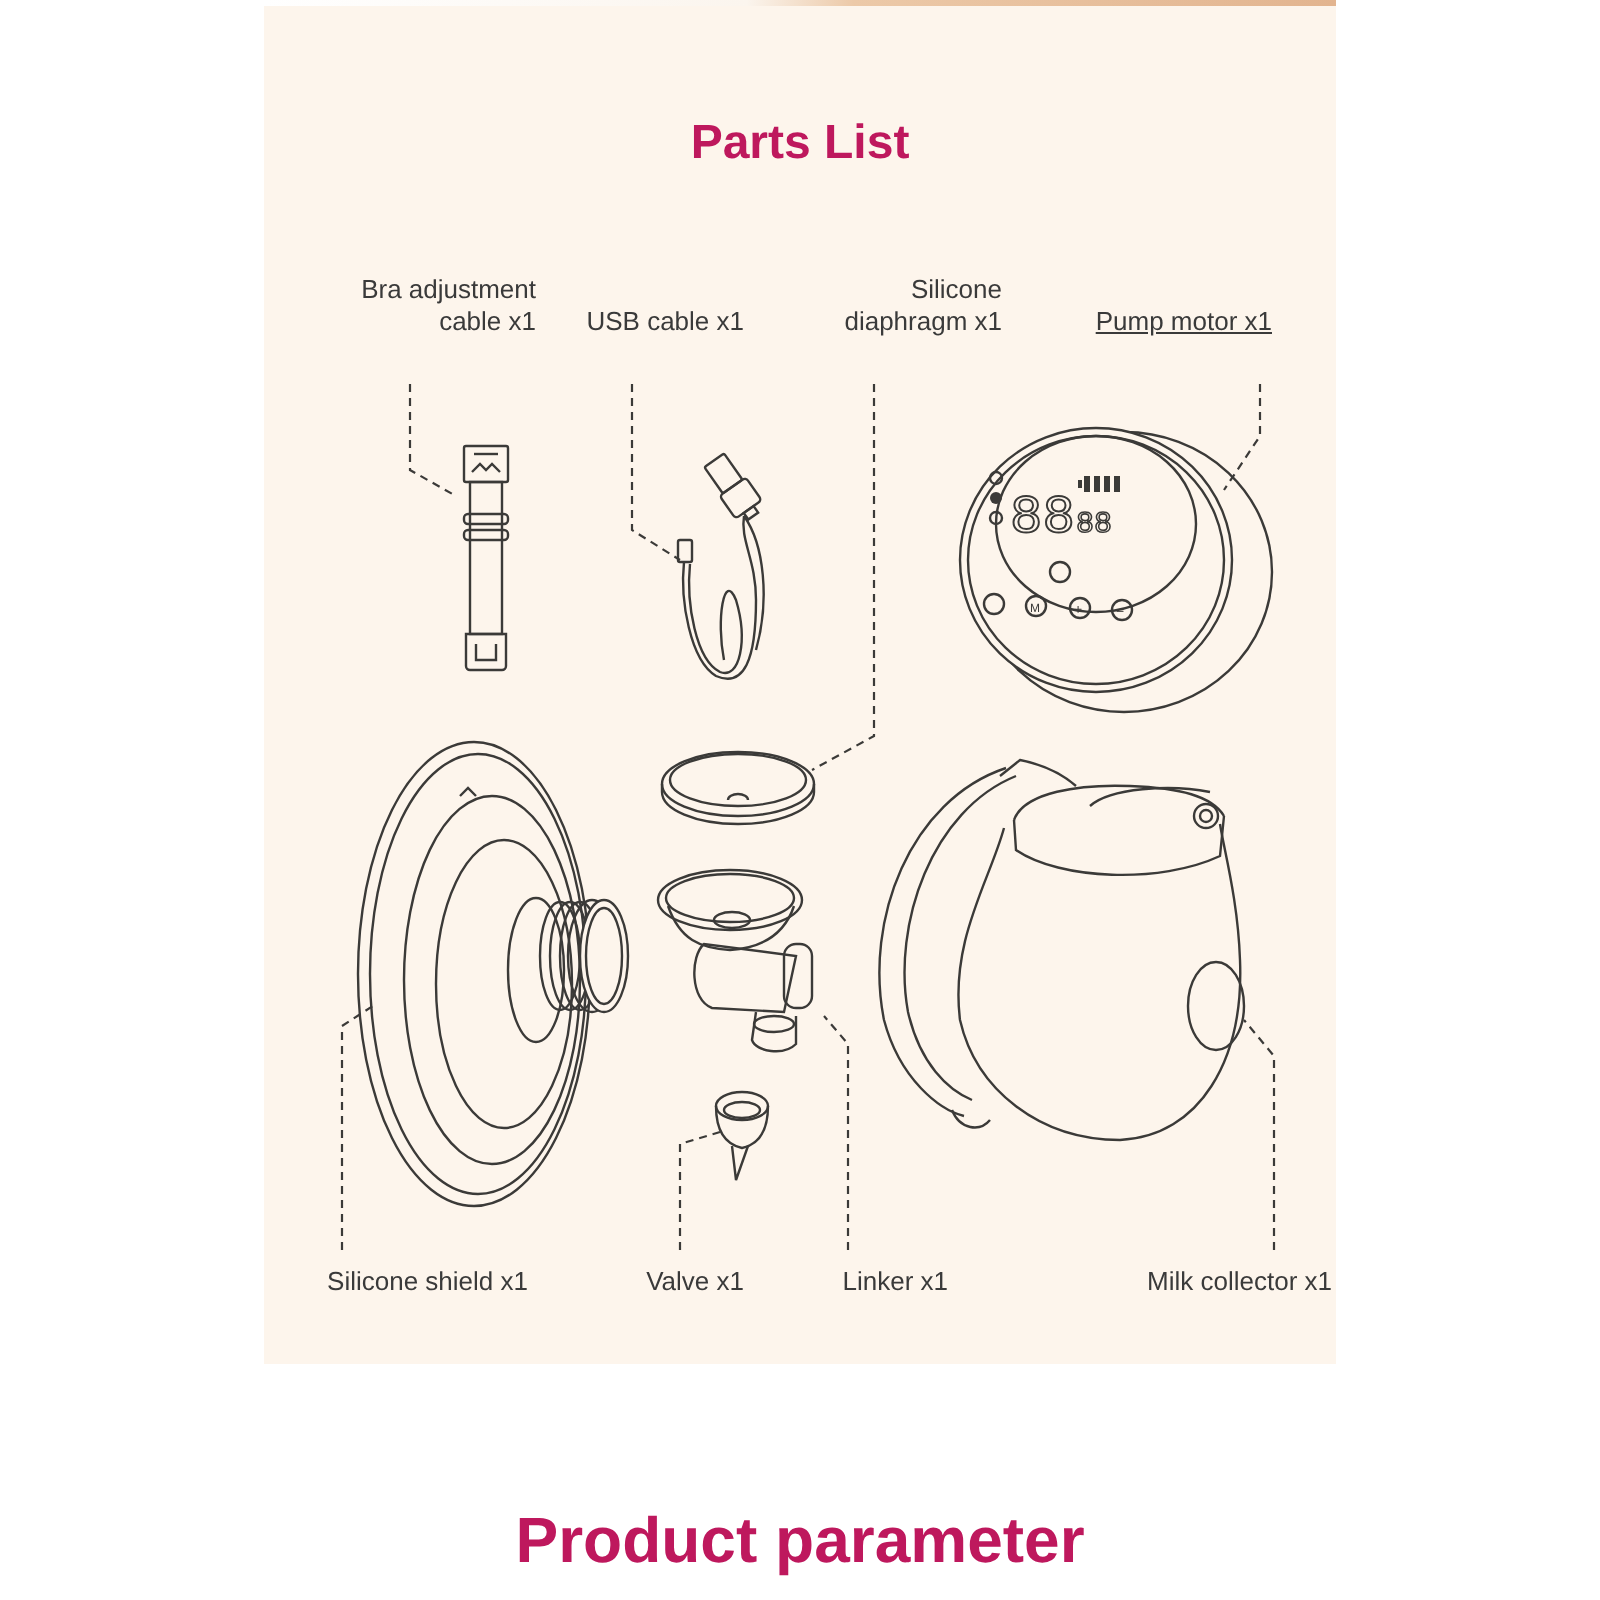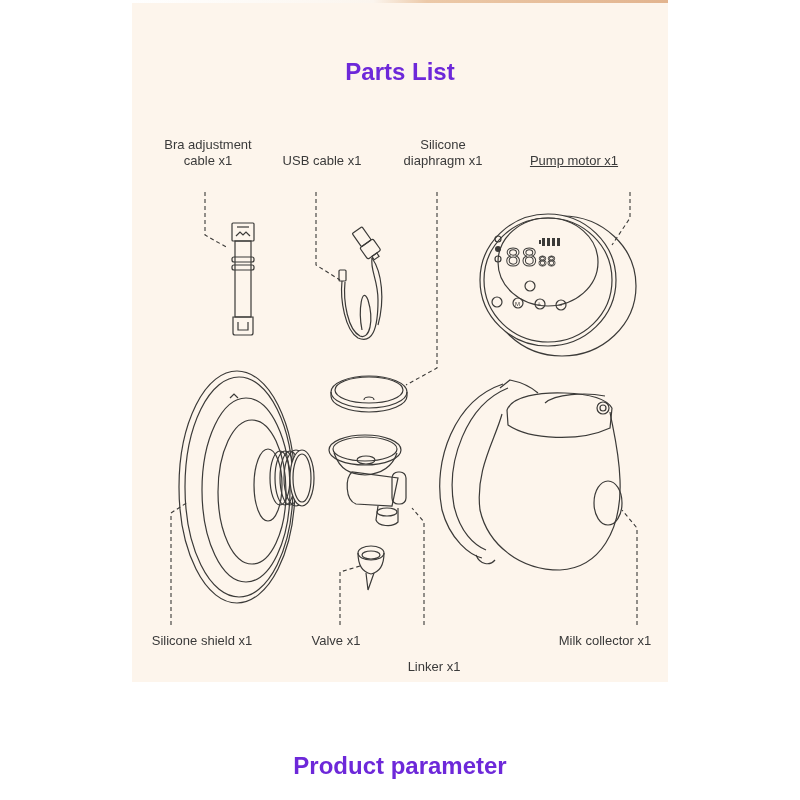--- a/index.html
+++ b/index.html
@@ -1,23 +1,23 @@
 <!DOCTYPE html>
 <html><head>
 <meta charset="utf-8">
 <style>
   html, body { margin: 0; padding: 0; background: #ffffff; }
   body { width: 800px; height: 800px; position: relative; overflow: hidden; font-family: "Liberation Sans", sans-serif; }
   .photo-strip { position: absolute; left: 132px; top: 0; width: 536px; height: 4px;
     background: linear-gradient(90deg, #ffffff 0%, #fbf5ee 45%, #ecc9a8 55%, #e2b48f 100%); }
   .panel { position: absolute; left: 132px; top: 3px; width: 536px; height: 679px; background: #fdf5ec; }
-  .title { position: absolute; left: 0; width: 800px; text-align: center; color: #6d28d9; font-weight: bold; }
+  .title { position: absolute; left: 0; width: 800px; text-align: center; color: #be185d; font-weight: bold; }
   .parts-title { top: 58px; font-size: 24px; }
-  .product-title { top: 752px; font-size: 24px; }
-  .label { position: absolute; font-size: 13px; color: #3a3a3a; text-align: center; line-height: 16px; white-space: nowrap; }
+  .product-title { top: 752px; font-size: 32px; }
+  .label { position: absolute; font-size: 13px; color: #3a3a3a; text-align: right; line-height: 16px; white-space: nowrap; }
   svg.art { position: absolute; left: 0; top: 0; width: 800px; height: 800px; }
   .ln { fill: none; stroke: #3b3a38; stroke-width: 1.2; }
   .dash { fill: none; stroke: #3b3a38; stroke-width: 1.1; stroke-dasharray: 4 3; }
   .fillc { fill: #fdf5ec; stroke: #3b3a38; stroke-width: 1.2; }
 </style>
 </head>
 <body>
 
 <div class="photo-strip"></div>
 <div class="panel"></div>
@@ -38,21 +38,21 @@
 <div class="label" style="left:512px; top:153px; width:124px;text-decoration:underline;">
   <div>Pump motor x1</div>
 </div>
 
 <div class="label" style="left:140px; top:633px; width:124px;">
   <div>Silicone shield x1</div>
 </div>
 <div class="label" style="left:300px; top:633px; width:72px;">
   <div>Valve x1</div>
 </div>
-<div class="label" style="left:394px; top:633px; width:80px;margin-top:26px;">
+<div class="label" style="left:394px; top:633px; width:80px;">
   <div>Linker x1</div>
 </div>
 <div class="label" style="left:544px; top:633px; width:122px;">
   <div>Milk collector x1</div>
 </div>
 
 <svg class="art" viewBox="0 0 800 800">
 
   <g>
     <path class="dash" d="M205 192 V235 L228 248"></path>

